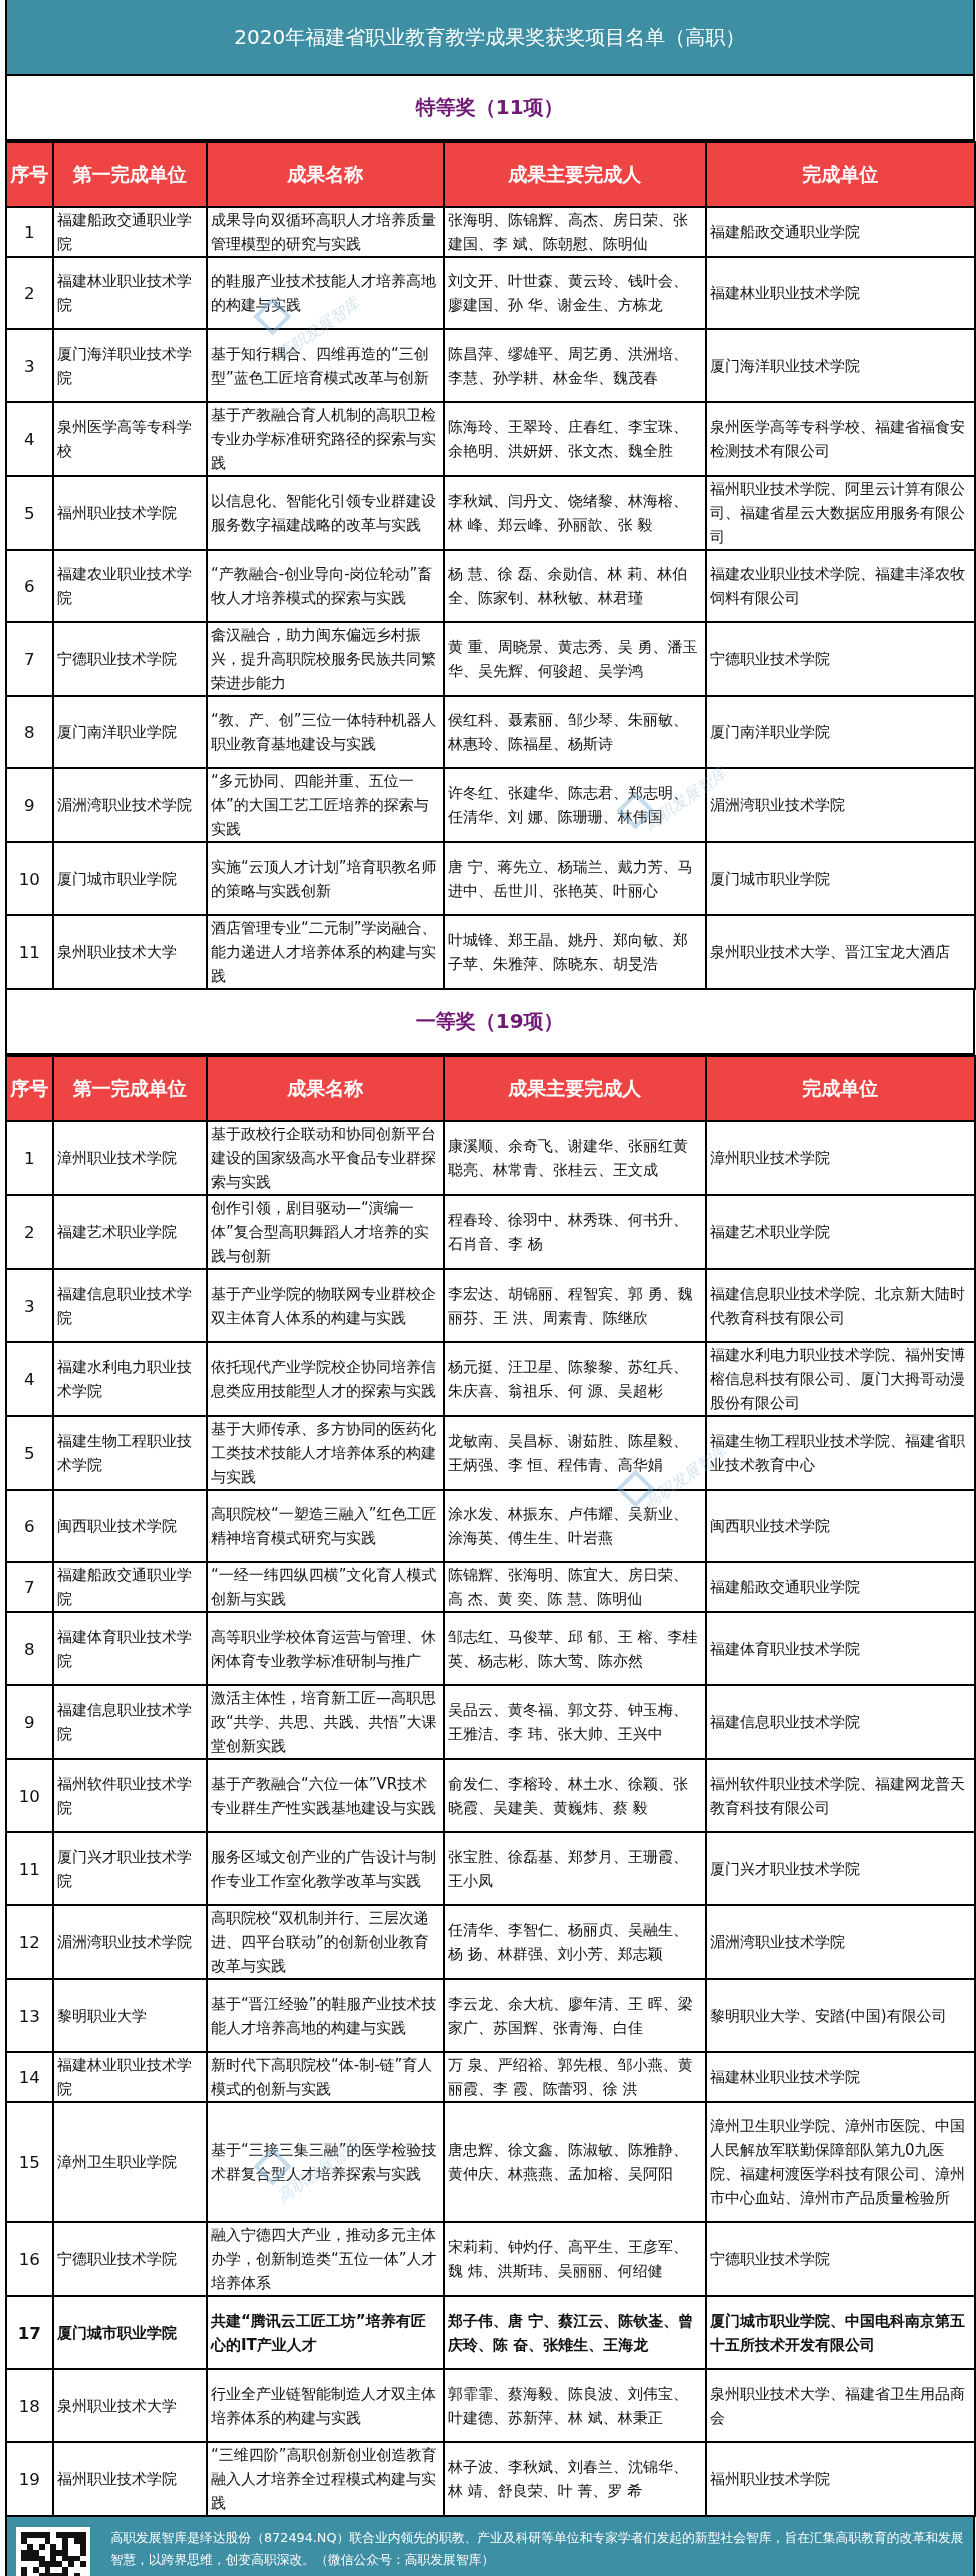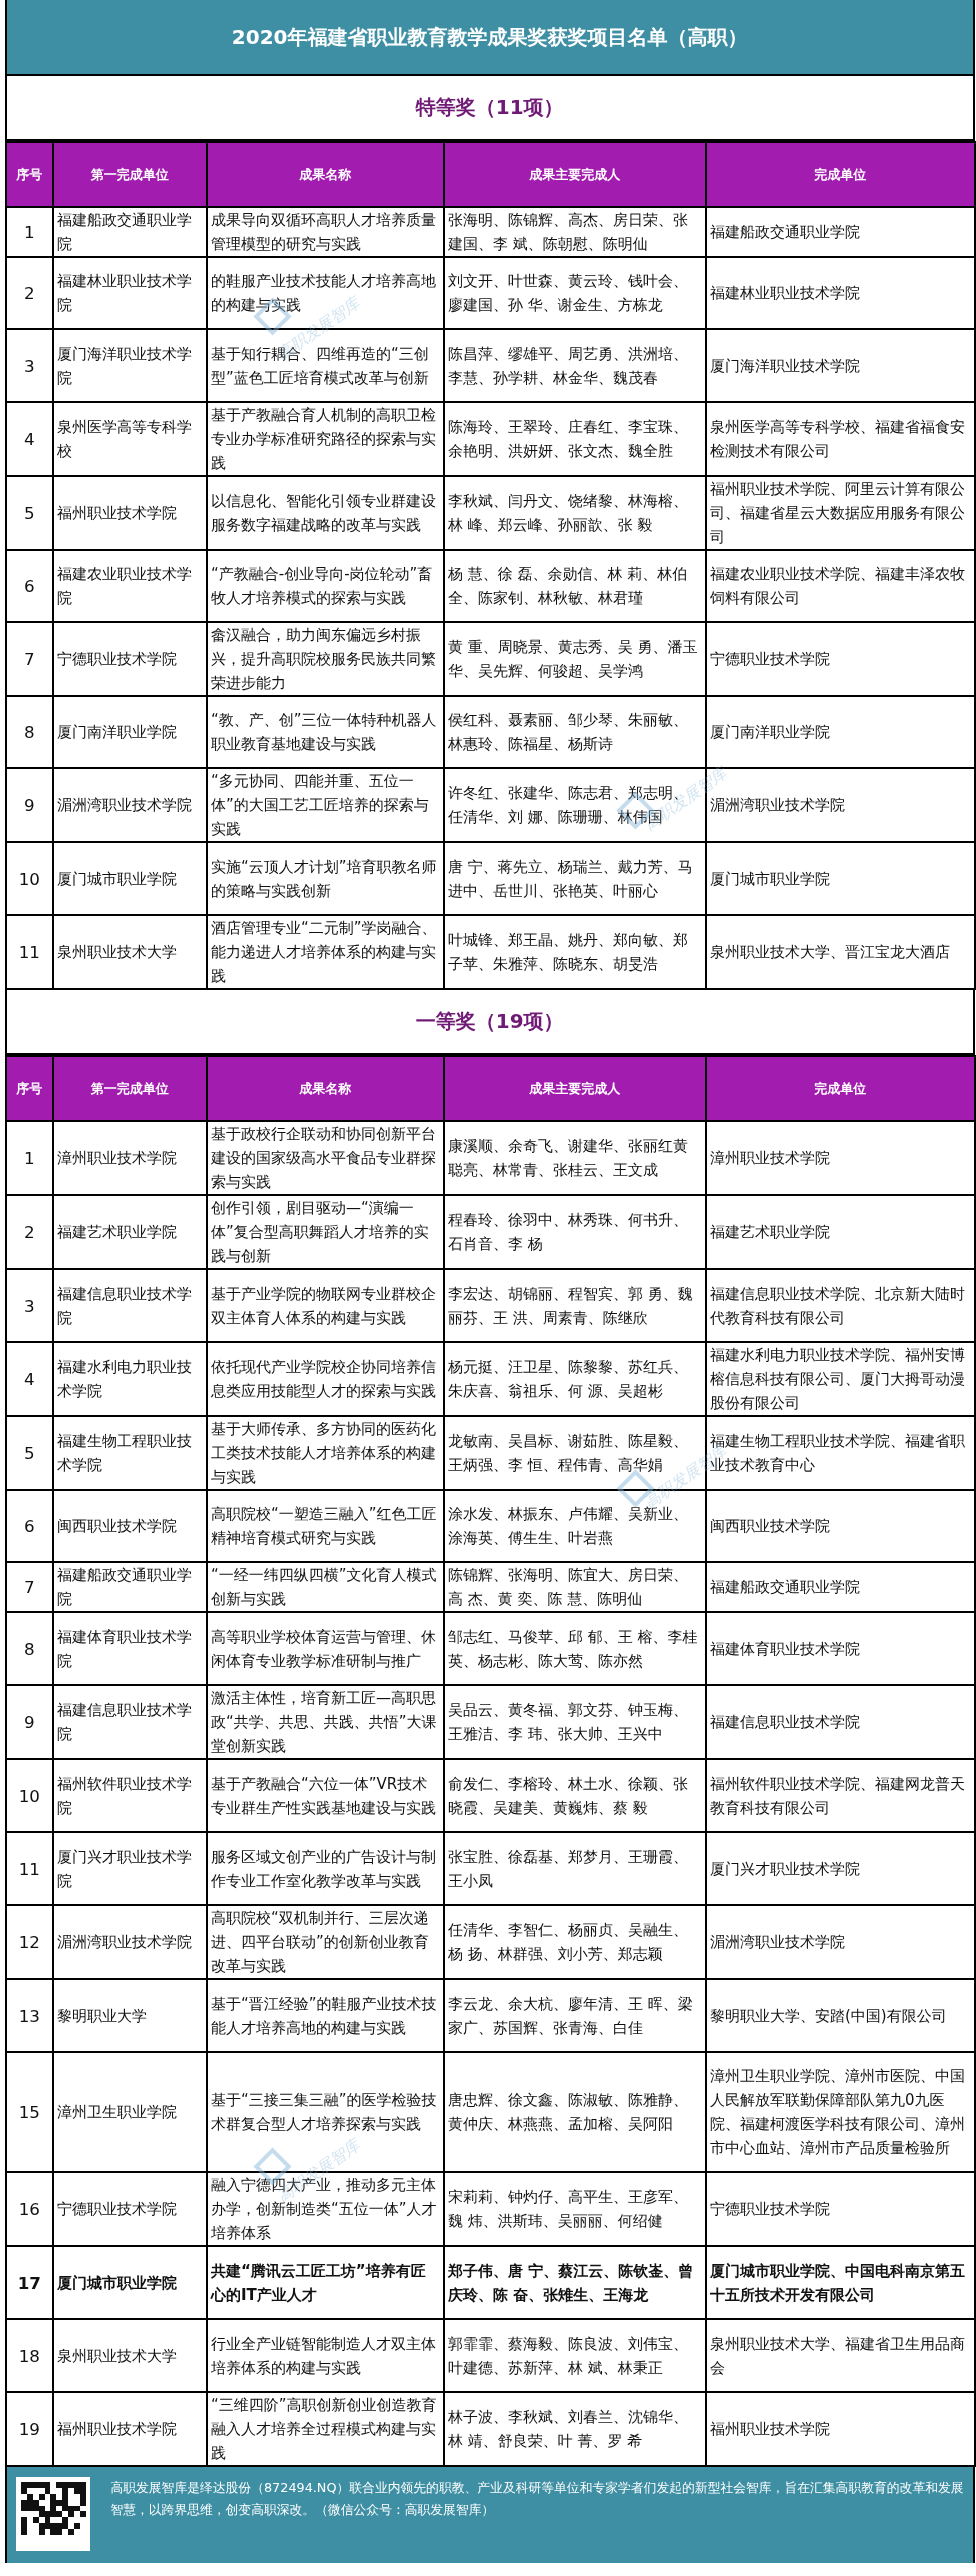--- a/index.html
+++ b/index.html
@@ -2,33 +2,33 @@
 <html style="font-size:12.8px"><head>
 <meta charset="utf-8">
 <style>
   * { box-sizing: border-box; margin: 0; padding: 0; }
   html, body { width: 977px; background: #ffffff; }
   body { font-family: "DejaVu Sans", "Liberation Sans", sans-serif; color: #111; }
   .page { position: relative; width: 977px; padding-left: 4.8px; padding-right: 2.4px; }
   .title-bar {
     height: 76px; background: #3f8fa4; color: #fff;
     display: flex; align-items: center; justify-content: center;
-    font-size: 20px; font-weight: bold;
+    font-size: 20px; font-weight: normal;
     border-left: 2.4px solid #000; border-right: 2.4px solid #000; border-bottom: 2.4px solid #000;
   }
   .section-head {
     height: 65px; background: #fff;
     display: flex; align-items: center; justify-content: center;
     color: #701a75; font-size: 20px; font-weight: bold;
     border-left: 2.4px solid #000; border-right: 2.4px solid #000; border-bottom: 2.4px solid #000;
   }
   table { border-collapse: collapse; width: 969px; table-layout: fixed; }
   th, td { border: 2.4px solid #000; }
   th {
-    background: #a21caf; color: #fff; font-size: 13px; font-weight: bold;
+    background: #ef4444; color: #fff; font-size: 19px; font-weight: bold;
     height: 65px; text-align: center; vertical-align: middle;
   }
   td {
     font-size: 15px; line-height: 24px; vertical-align: middle;
     padding: 0 3.2px; color: #111; word-break: break-all;
   }
   td.num { text-align: center; font-size: 16.7px; padding: 0; }
   col.c0 { width: 47px; } col.c1 { width: 154px; } col.c2 { width: 237px; }
   col.c3 { width: 262px; } col.c4 { width: 269px; }
   .footer {
@@ -261,20 +261,27 @@
           <td>任清华、李智仁、杨丽贞、吴融生、杨 扬、林群强、刘小芳、郑志颖</td>
           <td>湄洲湾职业技术学院</td>
         </tr>
         <tr style="height: 73px;">
           <td class="num">13</td>
           <td>黎明职业大学</td>
           <td>基于“晋江经验”的鞋服产业技术技能人才培养高地的构建与实践</td>
           <td>李云龙、余大杭、廖年清、王 晖、梁家广、苏国辉、张青海、白佳</td>
           <td>黎明职业大学、安踏(中国)有限公司</td>
         </tr>
+        <tr style="height: 49px;">
+          <td class="num">14</td>
+          <td>福建林业职业技术学院</td>
+          <td>新时代下高职院校“体-制-链”育人模式的创新与实践</td>
+          <td>万 泉、严绍裕、郭先根、邹小燕、黄丽霞、李 霞、陈蕾羽、徐 洪</td>
+          <td>福建林业职业技术学院</td>
+        </tr>
         <tr style="height: 120px;">
           <td class="num">15</td>
           <td>漳州卫生职业学院</td>
           <td>基于“三接三集三融”的医学检验技术群复合型人才培养探索与实践</td>
           <td>唐忠辉、徐文鑫、陈淑敏、陈雅静、黄仲庆、林燕燕、孟加榕、吴阿阳</td>
           <td>漳州卫生职业学院、漳州市医院、中国人民解放军联勤保障部队第九0九医院、福建柯渡医学科技有限公司、漳州市中心血站、漳州市产品质量检验所</td>
         </tr>
         <tr style="height: 73px;">
           <td class="num">16</td>
           <td>宁德职业技术学院</td>

